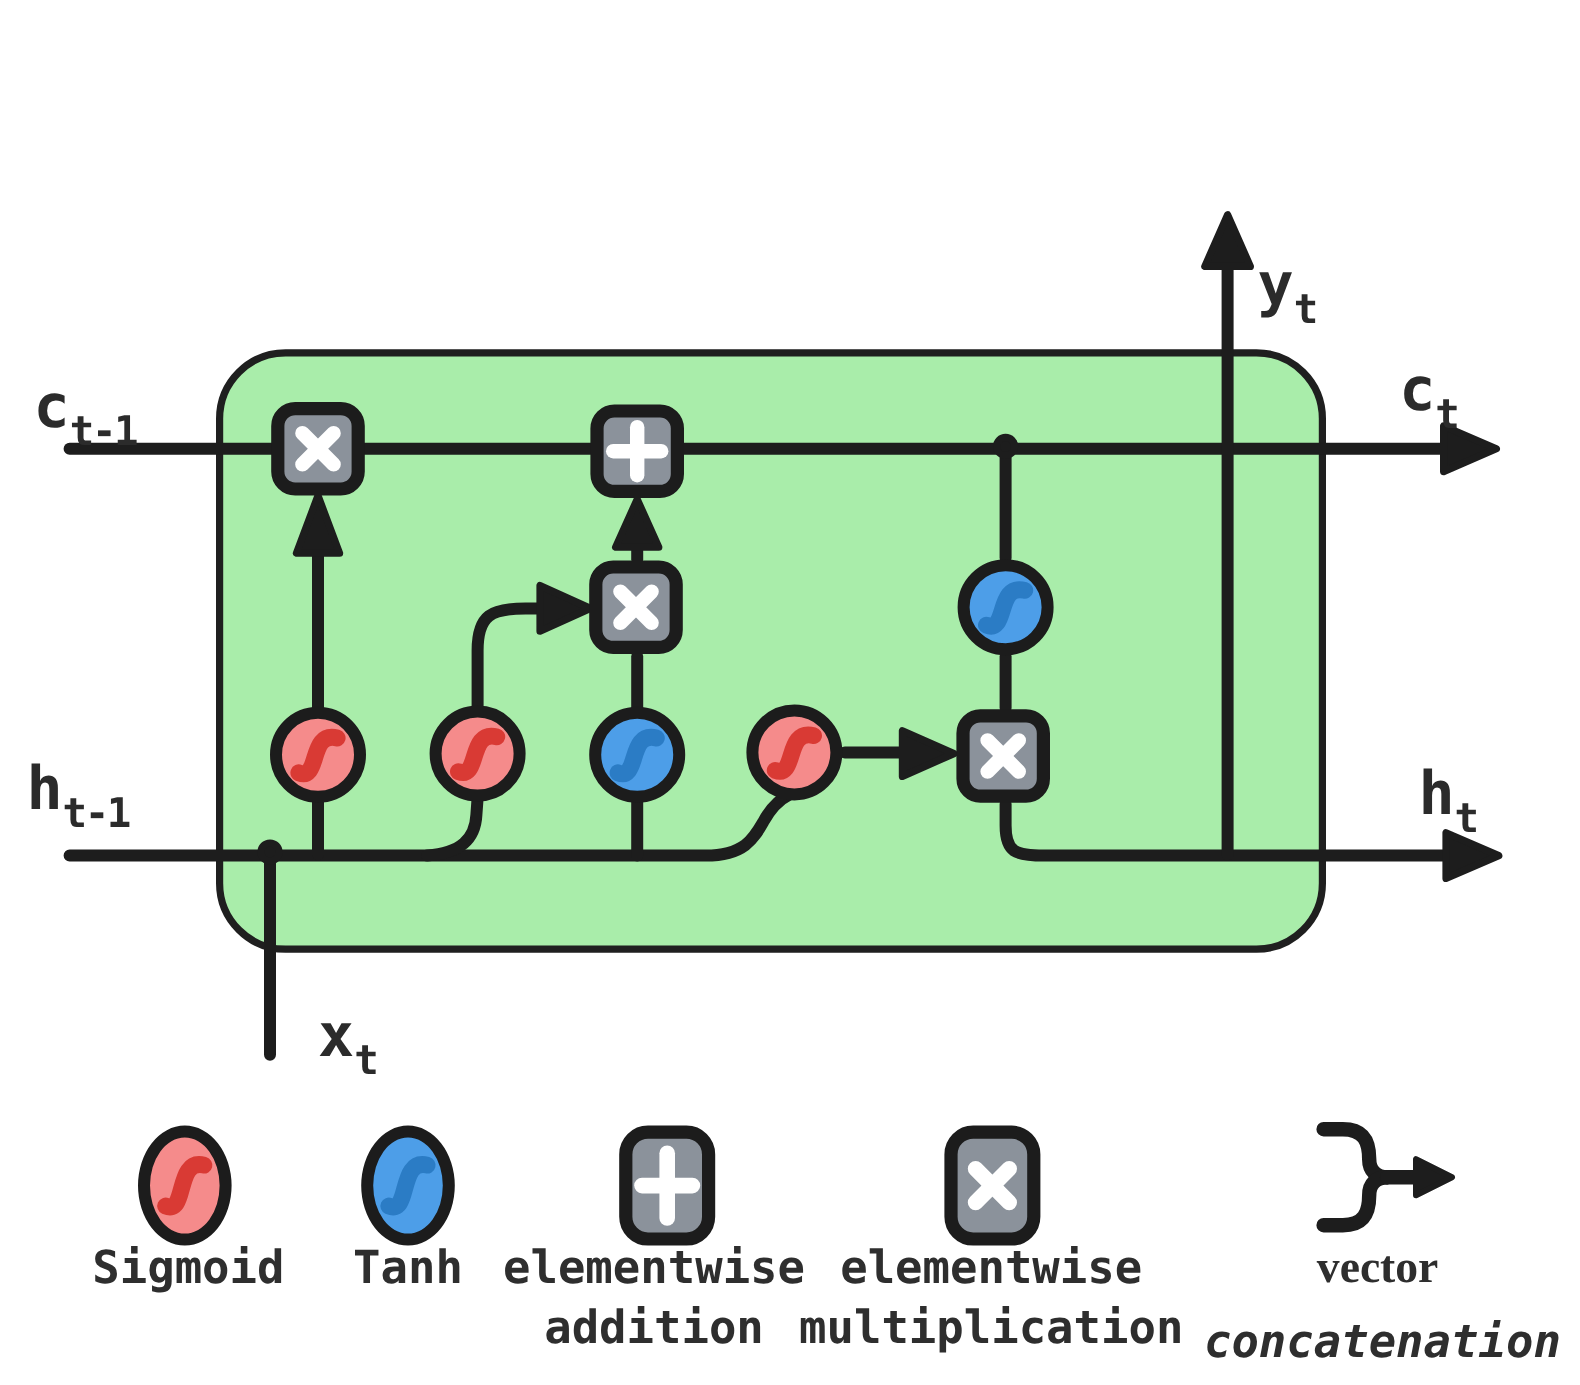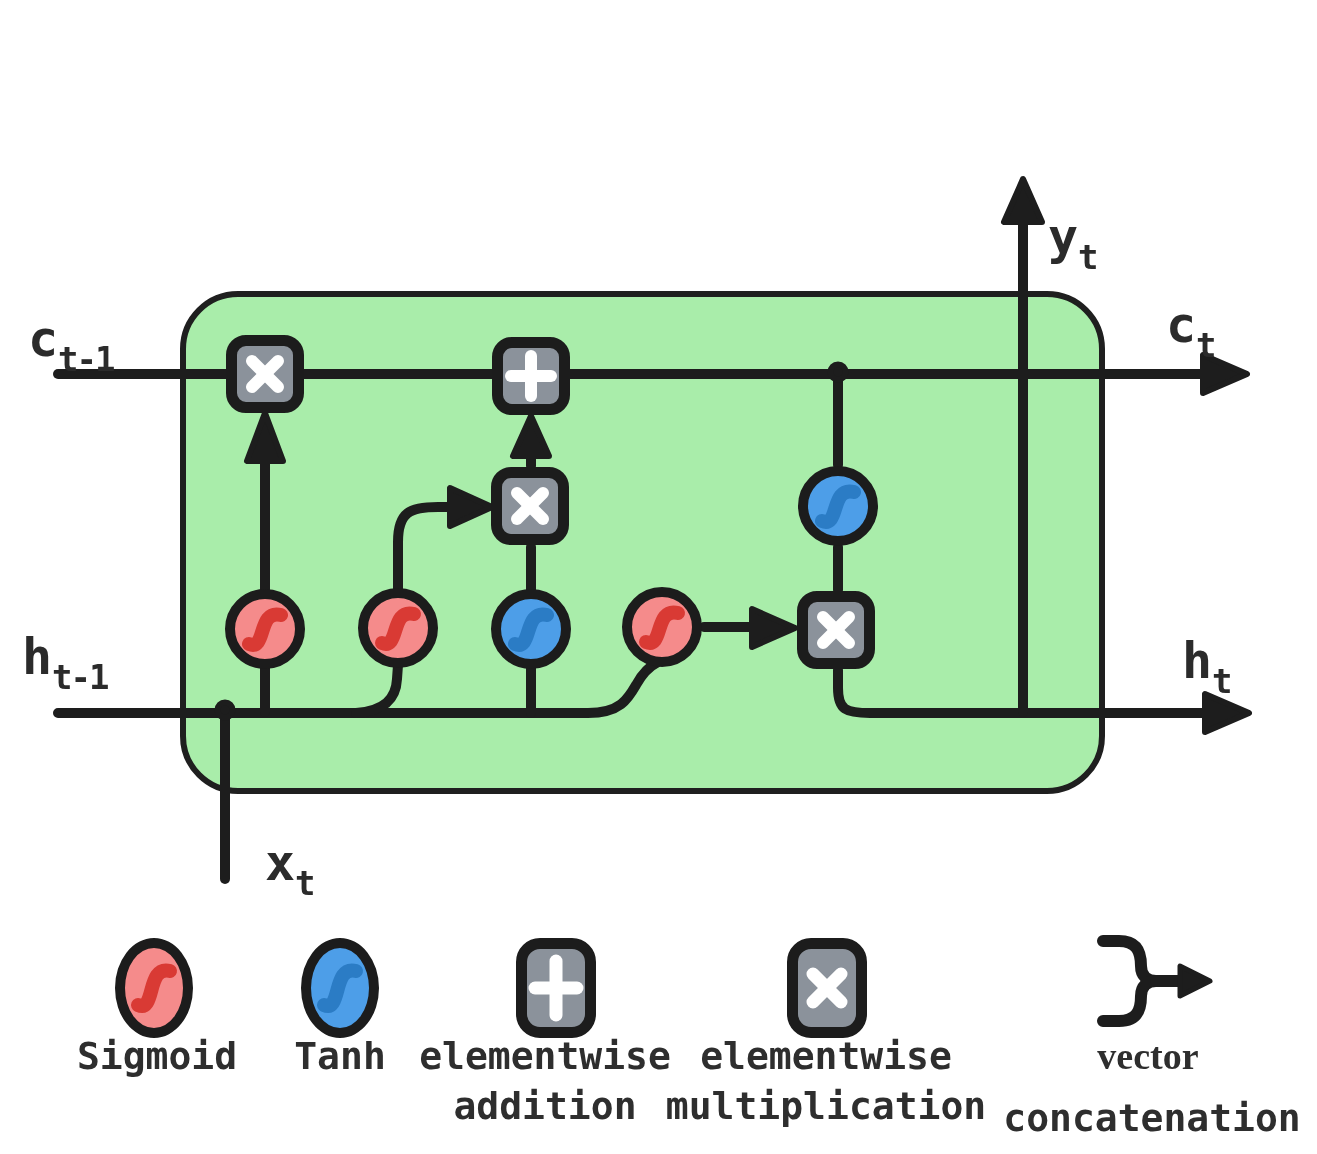--- a/index.html
+++ b/index.html
@@ -201,16 +201,16 @@
       <path d="M 117 47 L 87 32 L 87 62 Z" fill="#1d1d1d" stroke="#1d1d1d" stroke-width="5" stroke-linejoin="round"></path>
     </svg>
 
     <div class="legend-label" style="left:157px;top:1034px;">Sigmoid</div>
     <div class="legend-label" style="left:340px;top:1034px;">Tanh</div>
     <div class="legend-label" style="left:545px;top:1034px;">elementwise</div>
     <div class="legend-label" style="left:545px;top:1084px;">addition</div>
     <div class="legend-label" style="left:826px;top:1034px;">elementwise</div>
     <div class="legend-label" style="left:826px;top:1084px;">multiplication</div>
     <div class="legend-label" style="left:1148px;top:1034px;font-family:Liberation Serif, serif;">vector</div>
-    <div class="legend-label" style="left:1152px;top:1096px;">concatenation</div>
+    <div class="legend-label" style="left:1152px;top:1096px;font-style:italic;">concatenation</div>
   </div>
 
 </div>
 
 </body></html>

